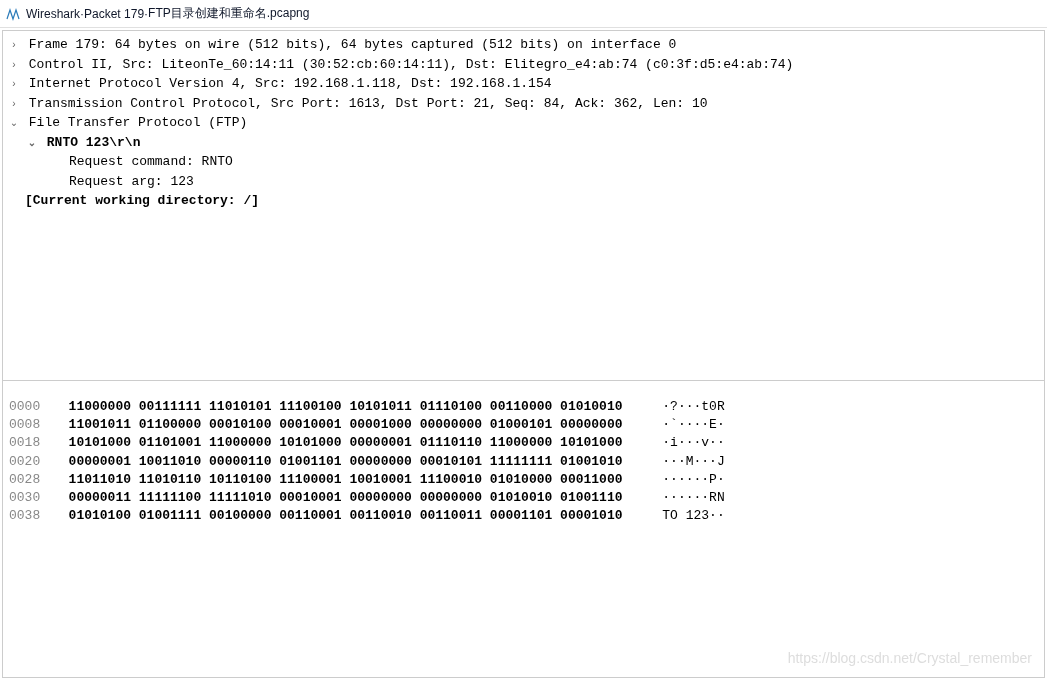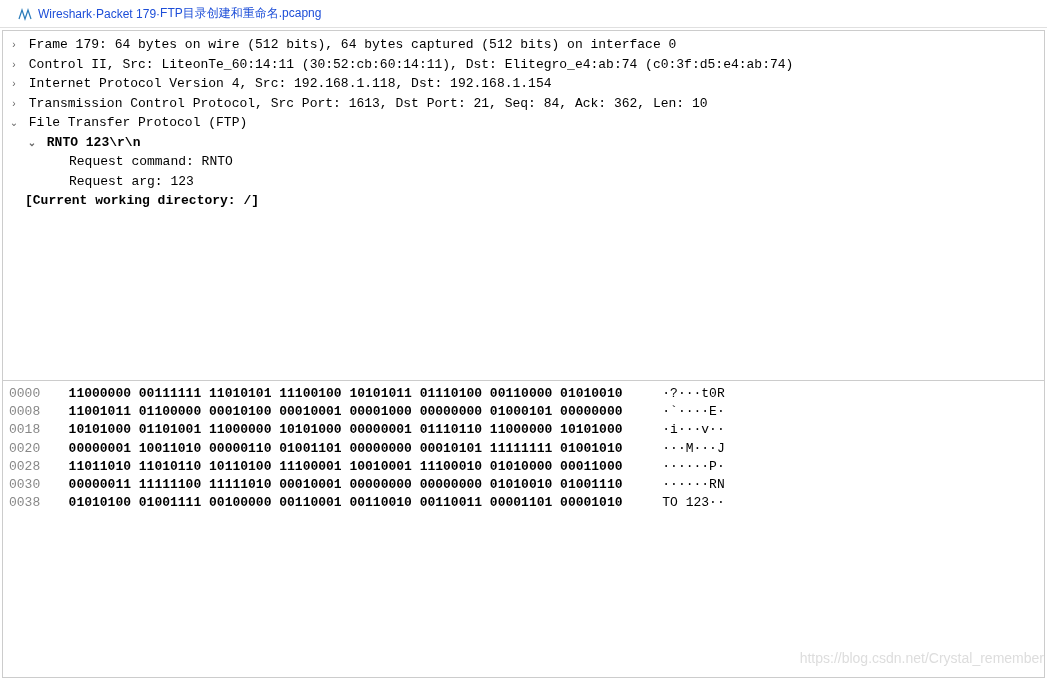--- a/index.html
+++ b/index.html
@@ -15,40 +15,41 @@
       width: 1047px;
       height: 680px;
       display: flex;
       flex-direction: column;
     }
     .titlebar {
       height: 28px;
       border-bottom: 1px solid #e0e0e0;
       display: flex;
       align-items: center;
-      padding: 0 18px;
+      padding: 0 6px;
       background: #fff;
-      color: #1d4ed8;
+      color: #0f172a;
       font-size: 12px;
     }
     .titlebar-icon {
       width: 14px;
       height: 14px;
       margin-right: 6px;
       display: inline-flex;
       align-items: center;
       justify-content: center;
     }
     .main-container {
       flex: 1;
       display: flex;
       flex-direction: column;
       border: 1px solid #ccc;
       margin: 2px;
       overflow: hidden;
+      gap: 13px;
     }
     .packet-details {
       background: #fff;
       padding: 4px 0;
       font-family: Consolas, "Courier New", monospace;
       font-size: 13px;
       line-height: 1.5;
       border-bottom: 1px solid #ccc;
       flex: 0 0 auto;
       min-height: 350px;
@@ -93,21 +94,21 @@
       color: #000;
       flex-shrink: 0;
     }
     .hex-ascii {
       color: #000;
       padding-left: 32px;
     }
     .watermark {
       position: absolute;
       bottom: 8px;
-      right: 0;
+      right: 12px;
       color: #ddd;
       font-size: 14px;
       font-family: sans-serif;
       pointer-events: none;
     }
   </style>
 </head>
 <body>
 
 <div class="titlebar">

